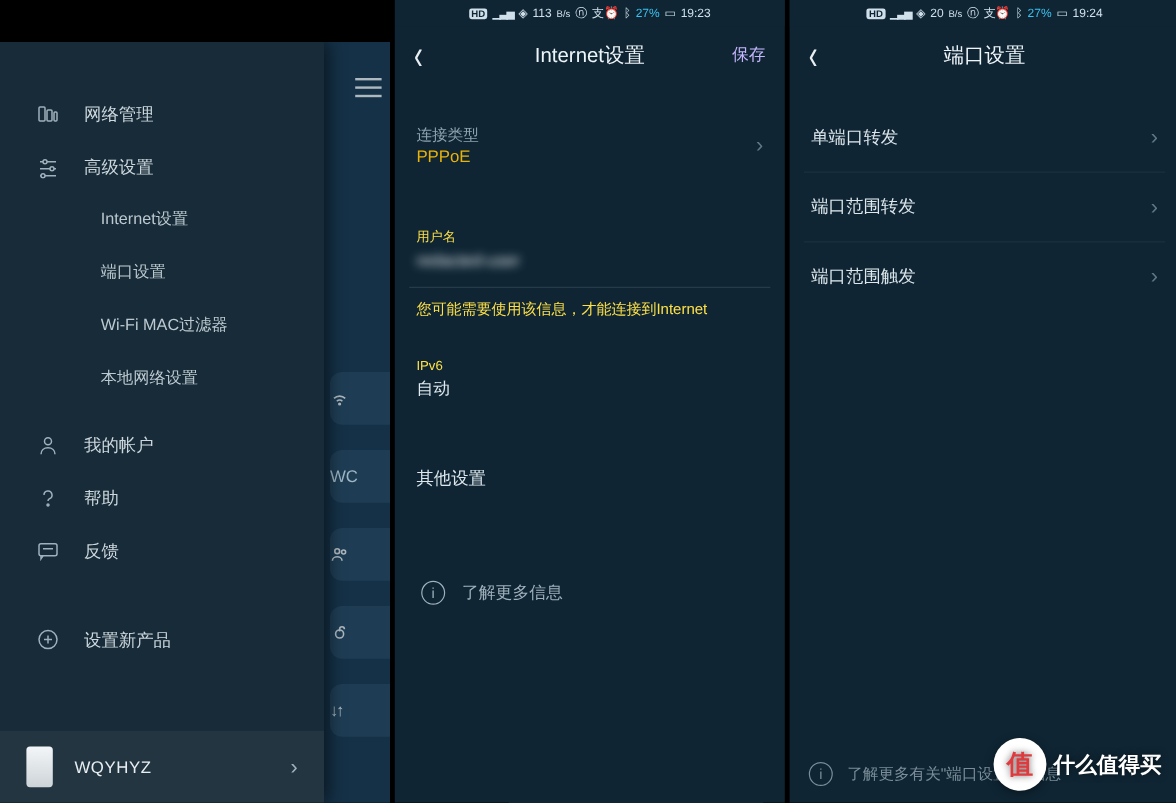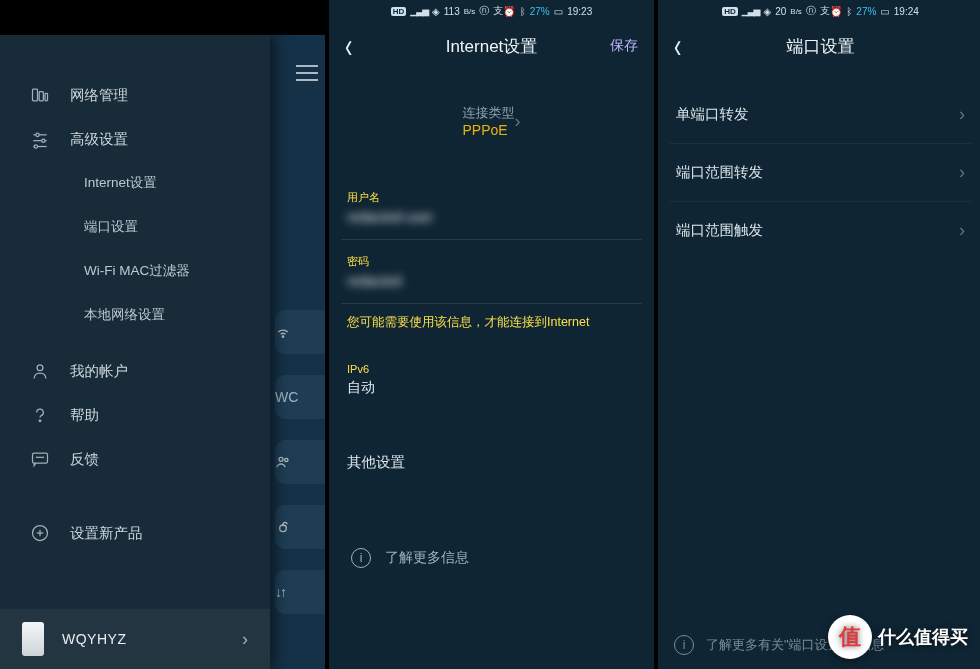--- a/index.html
+++ b/index.html
@@ -326,35 +326,31 @@
       <span>19:23</span>
     </div>
   </div>
   <div class="titlebar" style="position:relative">
     <span class="back">‹</span>
     <span class="center">Internet设置</span>
     <span class="save">保存</span>
   </div>
   <div class="content">
     <div class="gap"></div>
-    <div class="row-nav" style="border-bottom:none;padding-bottom:10px;justify-content:center;">
+    <div class="row-nav" style="border-bottom:none;padding-bottom:10px;">
       <div>
         <div class="label" style="font-size:13px;color:#8ea3af">连接类型</div>
         <div class="value" style="font-size:14px;color:#eab308">PPPoE</div>
       </div>
       <span class="chev">›</span>
     </div>
     <div style="height:28px"></div>
     <div class="cell">
       <div class="label">用户名</div>
       <div class="value blurred">redacted-user</div>
-    </div>
-    <div class="cell">
-      <div class="label">密码</div>
-      <div class="value blurred">redacted</div>
     </div>
     <div class="hint">您可能需要使用该信息，才能连接到Internet</div>
 
     <div class="cell" style="border-bottom:none">
       <div class="label">IPv6</div>
       <div class="value">自动</div>
     </div>
     <div style="height:24px"></div>
     <div class="row-nav" style="border-bottom:none">
       <span>其他设置</span>

